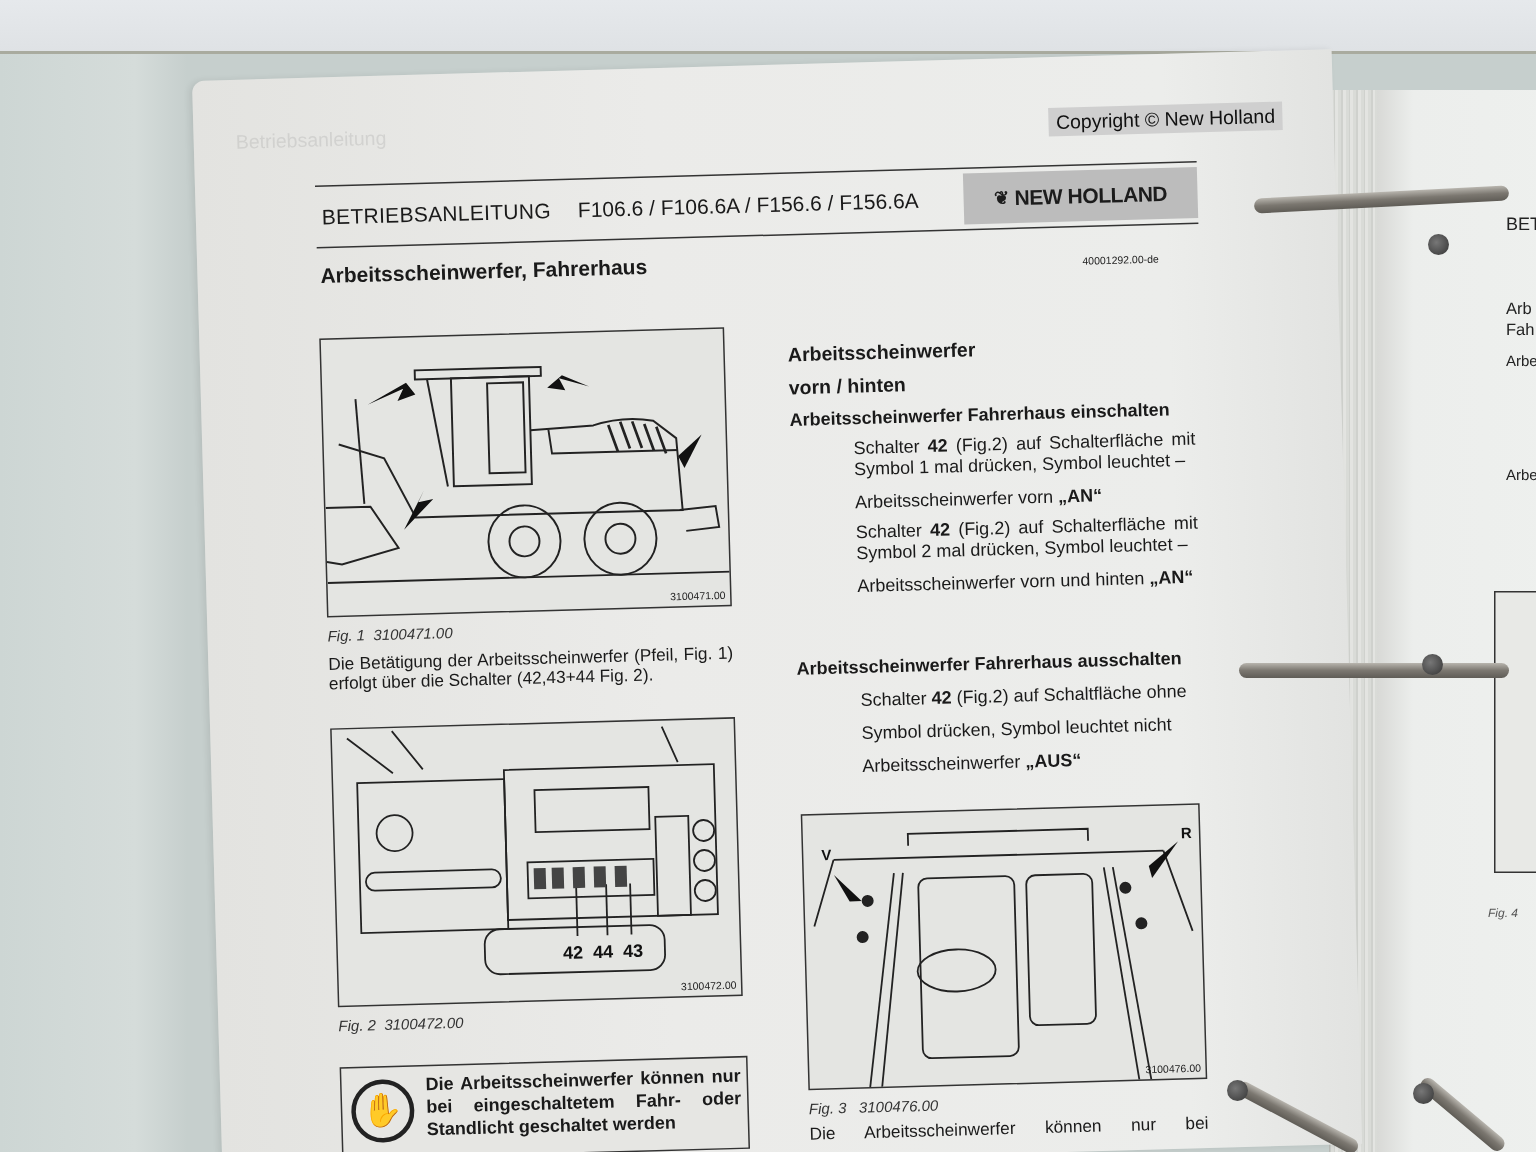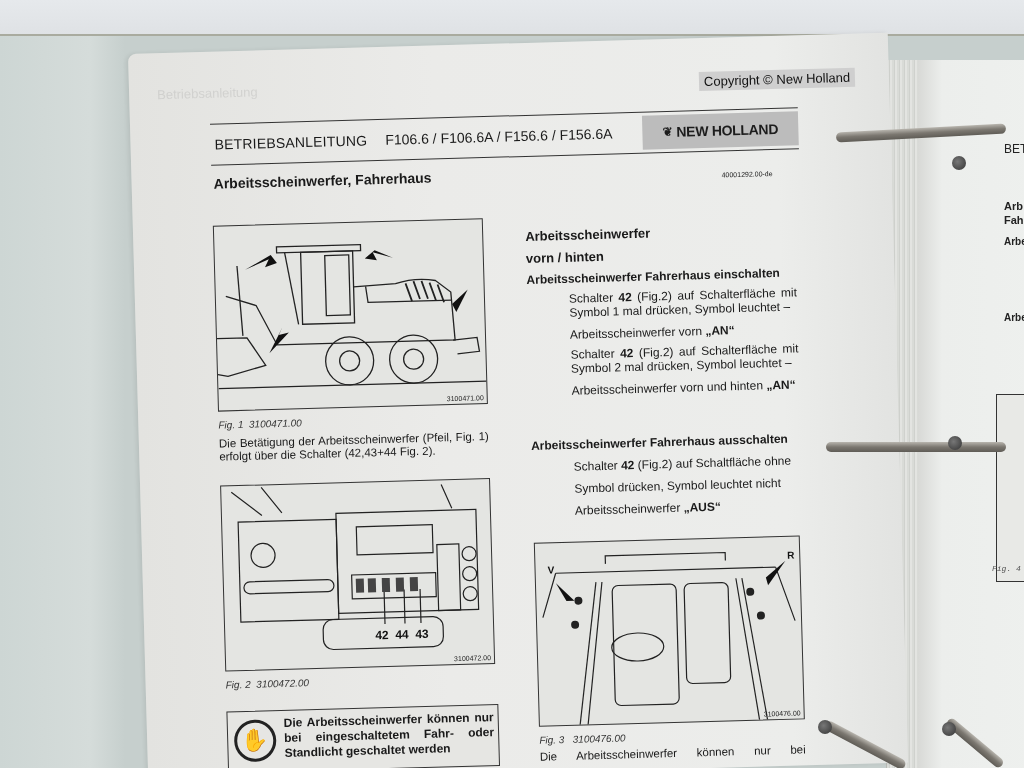--- a/index.html
+++ b/index.html
@@ -78,26 +78,26 @@
   }
   .next-page {
     position: absolute; left: 918px; top: 60px; width: 120px; height: 720px;
     background: linear-gradient(90deg, #d8d9d6, #eceeec 20%, #eef0ee);
   }
   .page-stack {
     position: absolute; left: 886px; top: 60px; width: 34px; height: 720px;
     background: repeating-linear-gradient(90deg, #d9dbd7 0 2px, #cfd1cd 2px 3px, #e3e4e1 3px 5px);
     border-left: 1px solid #b8bab5;
   }
-  .np-text { position: absolute; font-size: 11px; font-weight: bold; color: #222; }
+  .np-text { position: absolute; font-size: 11px; font-weight: normal; color: #222; }
   .np-fig {
     position: absolute; left: 78px; top: 334px; width: 40px; height: 188px;
     border: 1.2px solid #333; background: #e8e9e6;
   }
-  .np-cap { position: absolute; left: 74px; top: 504px; font-size: 8px; font-style: italic; color: #555; font-family: Liberation Mono, monospace; }
+  .np-cap { position: absolute; left: 74px; top: 544px; font-size: 8px; font-style: italic; color: #555; }
   .ring-bar {
     position: absolute; height: 10px; border-radius: 5px;
     background: linear-gradient(180deg, #b8b5ae, #7b7770 50%, #5f5c56);
   }
   .ring-end {
     position: absolute; width: 14px; height: 14px; border-radius: 50%;
     background: radial-gradient(circle at 40% 40%, #777, #333);
   }
 </style>
 </head>

